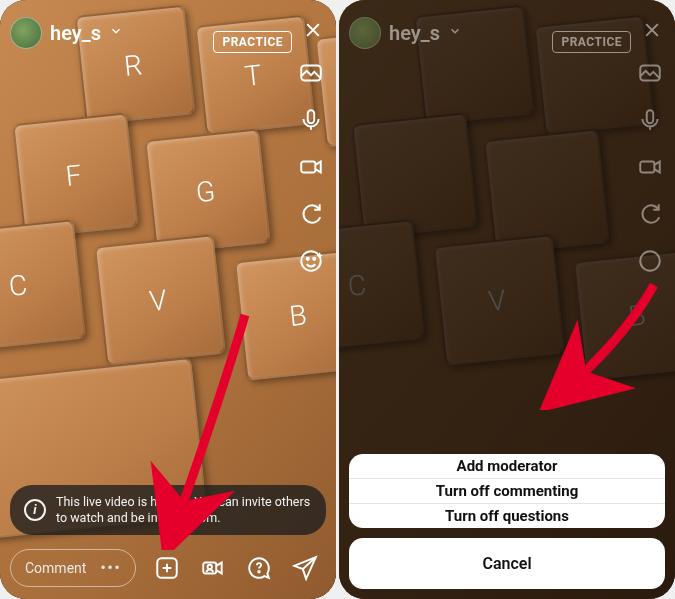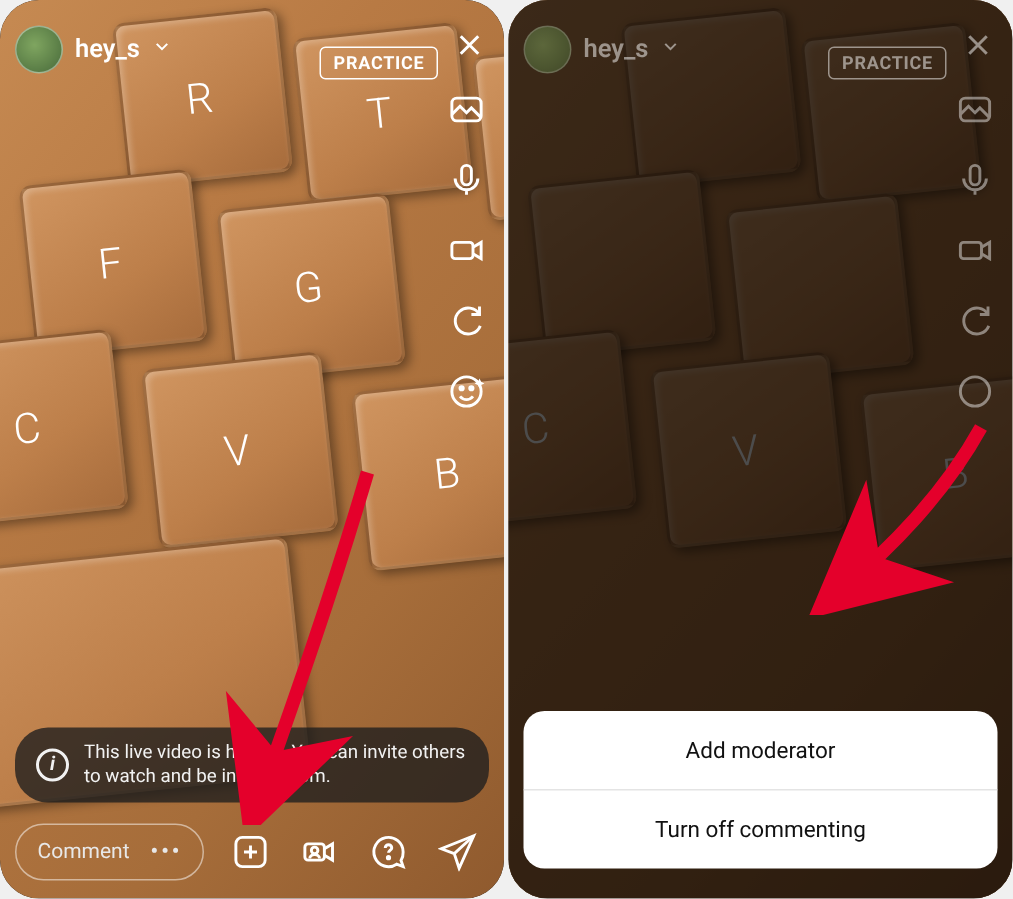--- a/index.html
+++ b/index.html
@@ -54,21 +54,21 @@
     gap: 8px;
     color: #fff;
     z-index: 10;
   }
   .avatar {
     width: 32px; height: 32px; border-radius: 50%;
     background: radial-gradient(circle at 40% 40%, #7fa560, #486a3a);
     border: 1px solid rgba(255,255,255,0.4);
   }
   .username {
-    font-size: 17px;
+    font-size: 20px;
     font-weight: 600;
     color: #fff;
   }
   .chevron {
     color: #fff;
   }
   .practice-badge {
     margin-left: auto;
     border: 1.5px solid #fff;
     border-radius: 4px;
@@ -158,25 +158,26 @@
     left: 10px; right: 10px; bottom: 10px;
     z-index: 20;
   }
   .sheet-group {
     background: #fff;
     border-radius: 14px;
     overflow: hidden;
     margin-bottom: 10px;
   }
   .sheet-item {
-    padding: 17px 10px;
+    padding: 3px 10px;
     text-align: center;
     font-size: 15px;
     color: #111;
     border-bottom: 1px solid #e4e4e4;
+    font-weight: bold;
   }
   .sheet-item:last-child { border-bottom: none; }
   .sheet-cancel {
     background: #fff;
     border-radius: 14px;
     padding: 16px 10px;
     text-align: center;
     font-size: 16px;
     font-weight: 600;
     color: #111;
@@ -364,21 +365,23 @@
         <svg width="26" height="26" viewBox="0 0 24 24" fill="none" stroke="#fff" stroke-width="1.8">
           <circle cx="12" cy="12" r="9"></circle>
         </svg>
       </div>
   </div>
 
   <div class="action-sheet">
     <div class="sheet-group">
       <div class="sheet-item">Add moderator</div>
       <div class="sheet-item">Turn off commenting</div>
-    </div>
+      <div class="sheet-item">Turn off questions</div>
+    </div>
+    <div class="sheet-cancel">Cancel</div>
   </div>
 
   <div class="red-arrow" style="top:280px; left:200px;">
     <svg width="130" height="130" viewBox="0 0 130 130">
       <defs>
           <marker id="ah2" markerWidth="12" markerHeight="12" refX="7" refY="5" orient="auto">
             <path d="M0,0 L10,5 L0,10 L3,5 z" fill="#e4002b"></path>
           </marker>
         </defs>
       <path d="M115 5 C 90 50, 55 85, 20 115" stroke="#e4002b" stroke-width="9" fill="none" marker-end="url(#ah2)"></path>

